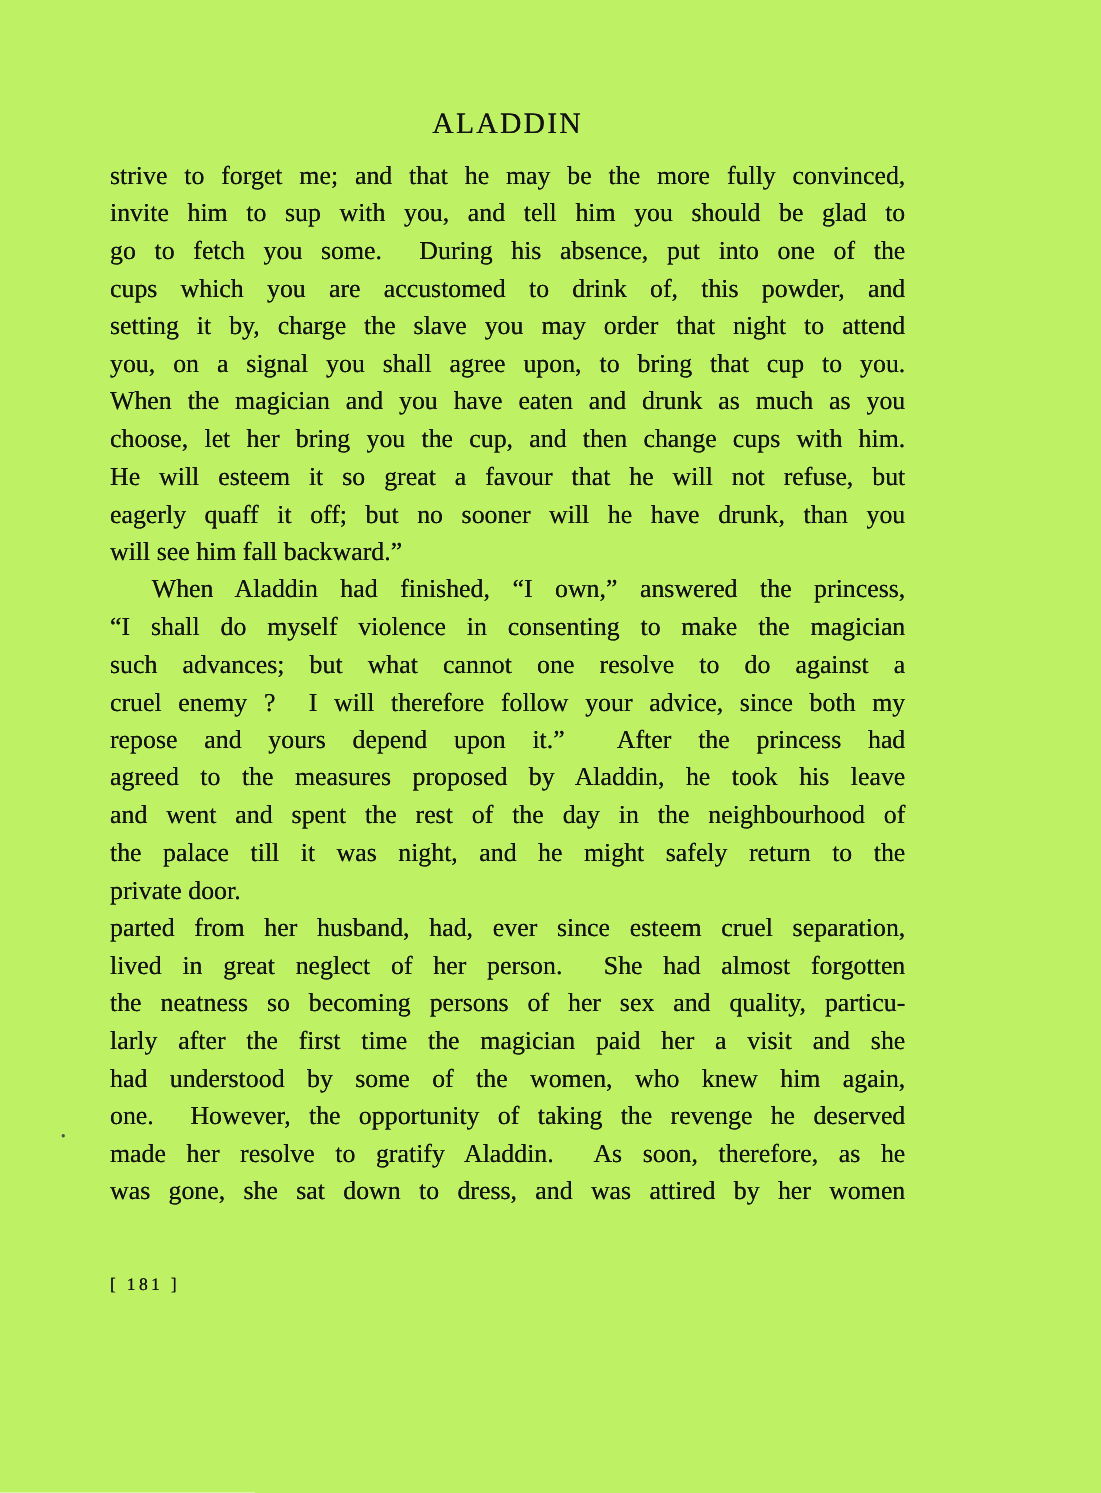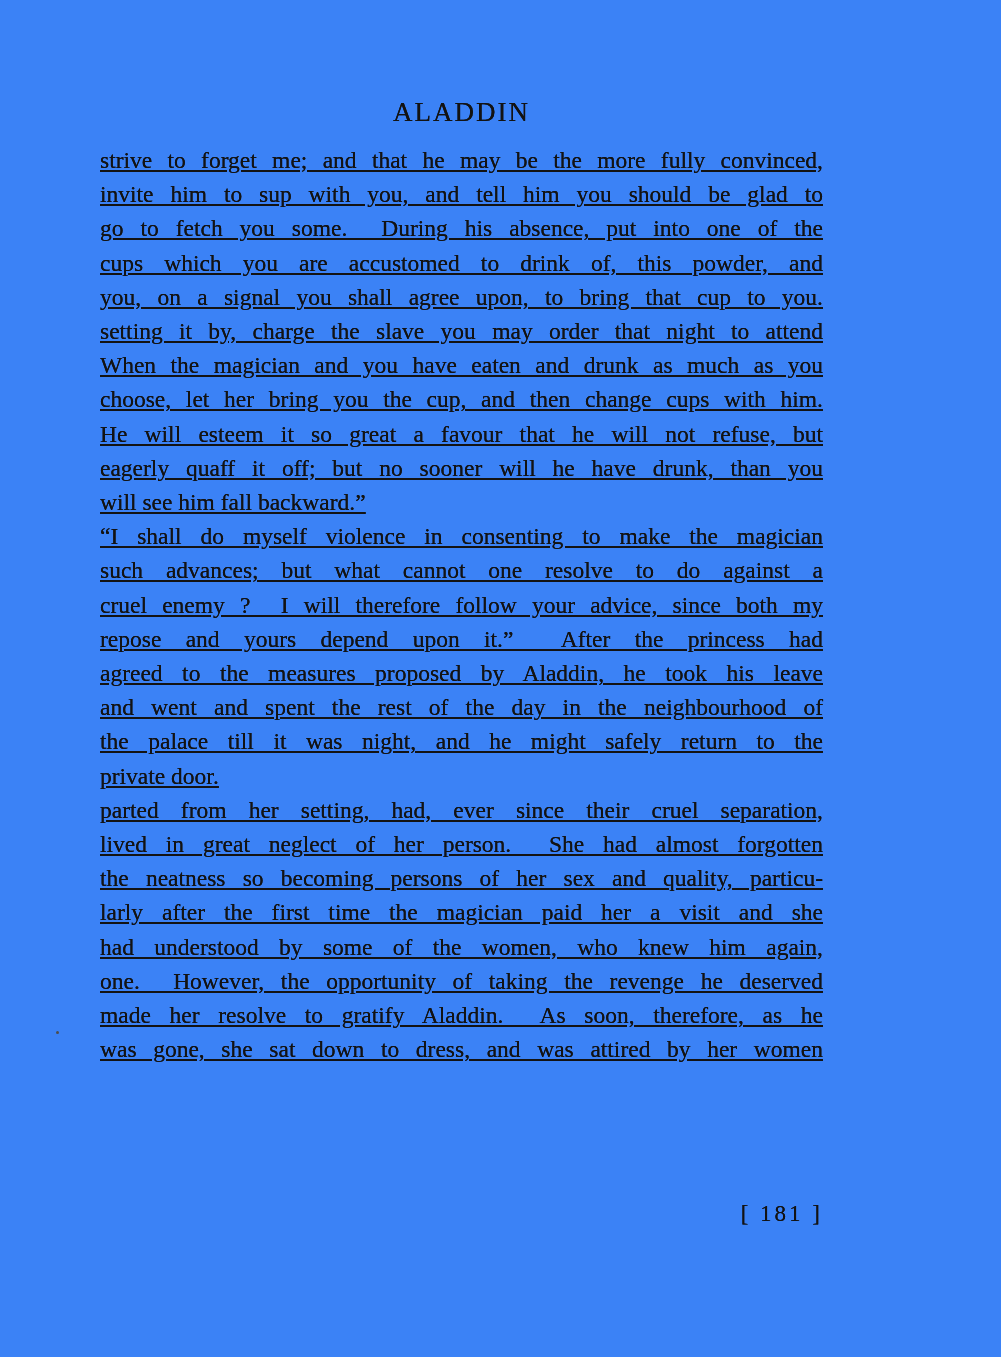--- a/index.html
+++ b/index.html
@@ -4,21 +4,21 @@
 <style>
   html, body {
     margin: 0;
     padding: 0;
     background: #ffffff;
   }
   .page {
     position: relative;
     width: 1001px;
     height: 1357px;
-    background: #3b82f6;
+    background: #bef264;
     color: #131313;
     font-family: "Liberation Serif", "DejaVu Serif", serif;
     overflow: hidden;
     text-shadow: 0 0 0.45px currentColor; 
   }
   .running-header {
     position: absolute;
     top: 97px;
     left: 100px;
     width: 723px;
@@ -34,40 +34,39 @@
     top: 143px;
     left: 100px;
     width: 723px;
   }
   .line {
     display: block;
     width: 723px;
     line-height: 34.2px;
     font-size: 23.5px;
     white-space: normal;
-    text-decoration: underline;
   }
   .line.just {
     text-align: justify;
     text-align-last: justify;
   }
   .line.left {
     text-align: center;
     text-align-last: left;
   }
   .line.indent {
     text-indent: 38px;
   }
   .folio {
     position: absolute;
-    top: 1199px;
+    top: 1154px;
     left: 100px;
     width: 723px;
-    text-align: right;
-    font-size: 23px;
+    text-align: left;
+    font-size: 16px;
     line-height: 30px;
     letter-spacing: 3px;
   }
   .speck {
     position: absolute;
     left: 56px;
     top: 1031px;
     width: 3px;
     height: 3px;
     border-radius: 50%;
@@ -82,42 +81,43 @@
 
   <h1 class="running-header">ALADDIN</h1>
 
   <div class="text-block">
 
     <div>
       <span class="line just">strive to forget me; and that he may be the more fully convinced,</span>
       <span class="line just">invite him to sup with you, and tell him you should be glad to</span>
       <span class="line just">go to fetch you some.&nbsp; During his absence, put into one of the</span>
       <span class="line just">cups which you are accustomed to drink of, this powder, and</span>
+      <span class="line just">setting it by, charge the slave you may order that night to attend</span>
       <span class="line just">you, on a signal you shall agree upon, to bring that cup to you.</span>
-      <span class="line just">setting it by, charge the slave you may order that night to attend</span>
       <span class="line just">When the magician and you have eaten and drunk as much as you</span>
       <span class="line just">choose, let her bring you the cup, and then change cups with him.</span>
       <span class="line just">He will esteem it so great a favour that he will not refuse, but</span>
       <span class="line just">eagerly quaff it off; but no sooner will he have drunk, than you</span>
       <span class="line left">will see him fall backward.”</span>
     </div>
 
     <div>
+      <span class="line just indent">When Aladdin had finished, “I own,” answered the princess,</span>
       <span class="line just">“I shall do myself violence in consenting to make the magician</span>
       <span class="line just">such advances; but what cannot one resolve to do against a</span>
       <span class="line just">cruel enemy&nbsp;?&nbsp; I will therefore follow your advice, since both my</span>
       <span class="line just">repose and yours depend upon it.”&nbsp; After the princess had</span>
       <span class="line just">agreed to the measures proposed by Aladdin, he took his leave</span>
       <span class="line just">and went and spent the rest of the day in the neighbourhood of</span>
       <span class="line just">the palace till it was night, and he might safely return to the</span>
       <span class="line left">private door.</span>
     </div>
 
     <div>
-      <span class="line just">parted from her setting, had, ever since their cruel separation,</span>
+      <span class="line just">parted from her husband, had, ever since esteem cruel separation,</span>
       <span class="line just">lived in great neglect of her person.&nbsp; She had almost forgotten</span>
       <span class="line just">the neatness so becoming persons of her sex and quality, particu-</span>
       <span class="line just">larly after the first time the magician paid her a visit and she</span>
       <span class="line just">had understood by some of the women, who knew him again,</span>
       <span class="line just">one.&nbsp; However, the opportunity of taking the revenge he deserved</span>
       <span class="line just">made her resolve to gratify Aladdin.&nbsp; As soon, therefore, as he</span>
       <span class="line just">was gone, she sat down to dress, and was attired by her women</span>
     </div>
 
   </div>

